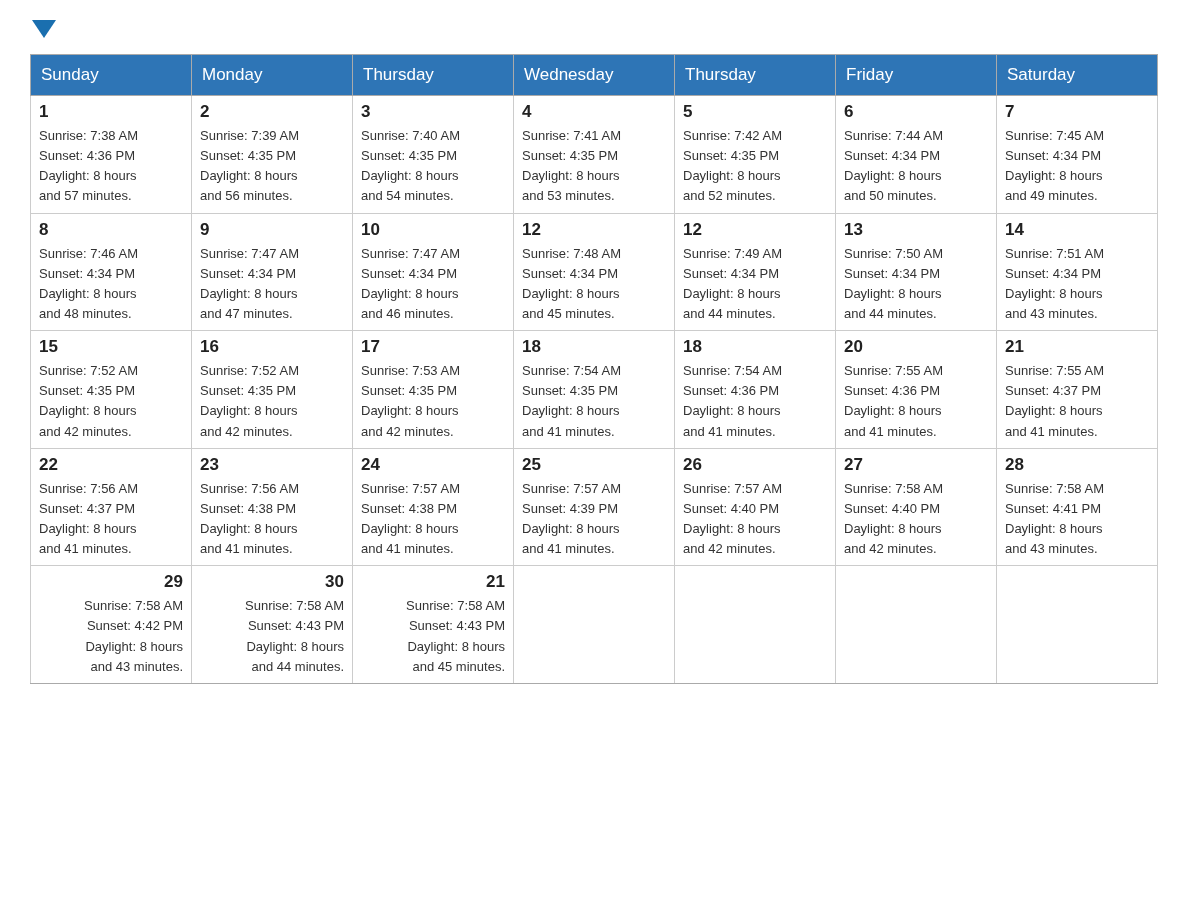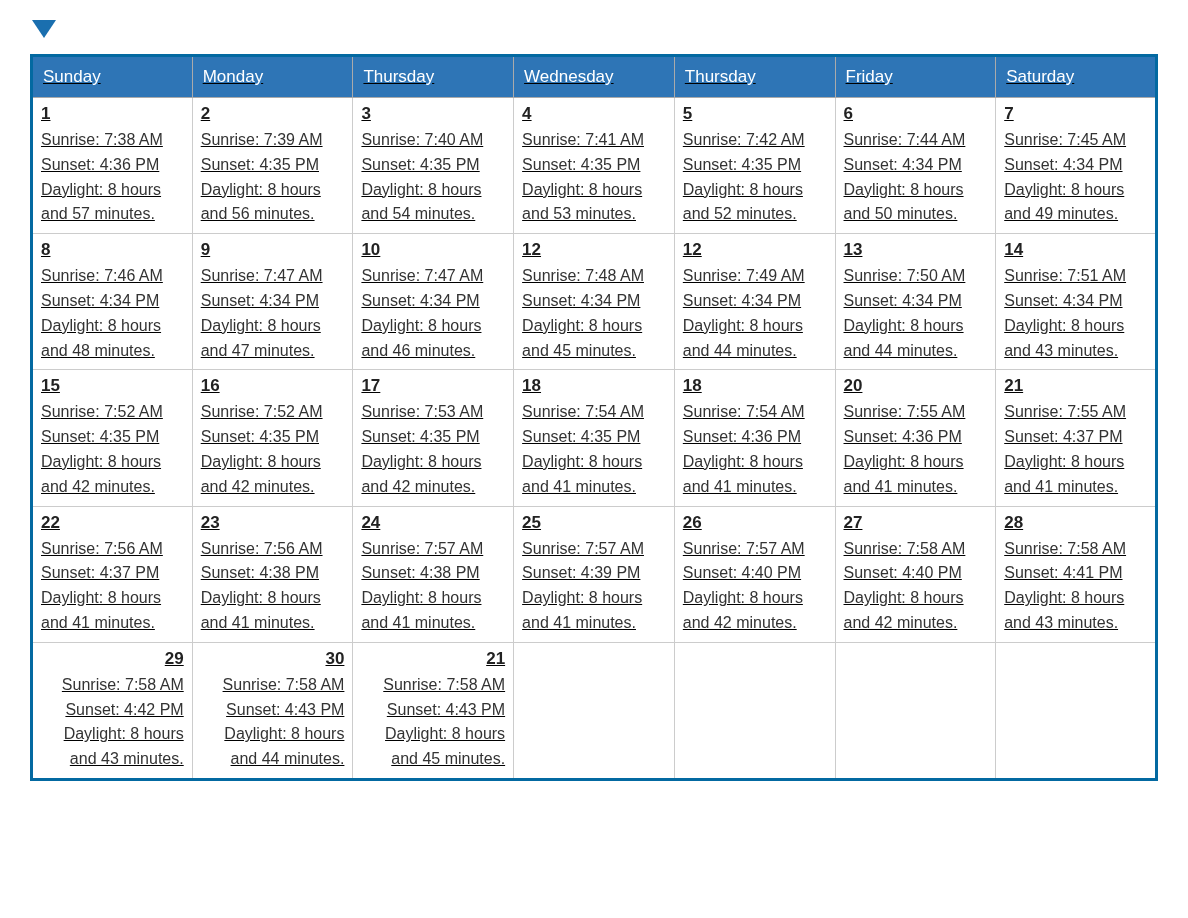--- a/index.html
+++ b/index.html
@@ -54,22 +54,21 @@
       line-height: 1.1;
     }
     .location {
       font-size: 22px;
       color: #555;
       margin-top: 4px;
     }
     .calendar {
       width: 100%;
       border-collapse: collapse;
-      border: 3px solid #0369a1;
-      text-decoration: underline;
+      border: 1px solid #0369a1;
     }
     .calendar th {
       background-color: #2e75b6;
       color: #fff;
       text-align: left;
       padding: 10px 10px;
       font-size: 17px;
       font-weight: normal;
       border: 1px solid #aaa;
     }
@@ -84,21 +83,21 @@
     }
     .day-num {
       font-size: 17px;
       font-weight: bold;
       color: #222;
       margin-bottom: 4px;
     }
     .day-info {
       line-height: 1.55;
       color: #333;
-      font-size: 16px;
+      font-size: 13px;
     }
     .empty-cell {
       background: #fff;
     }
     .calendar tr:last-child td {
       border-bottom: 1px solid #aaa;
       text-align: right;
     }
   </style>
 </head>

